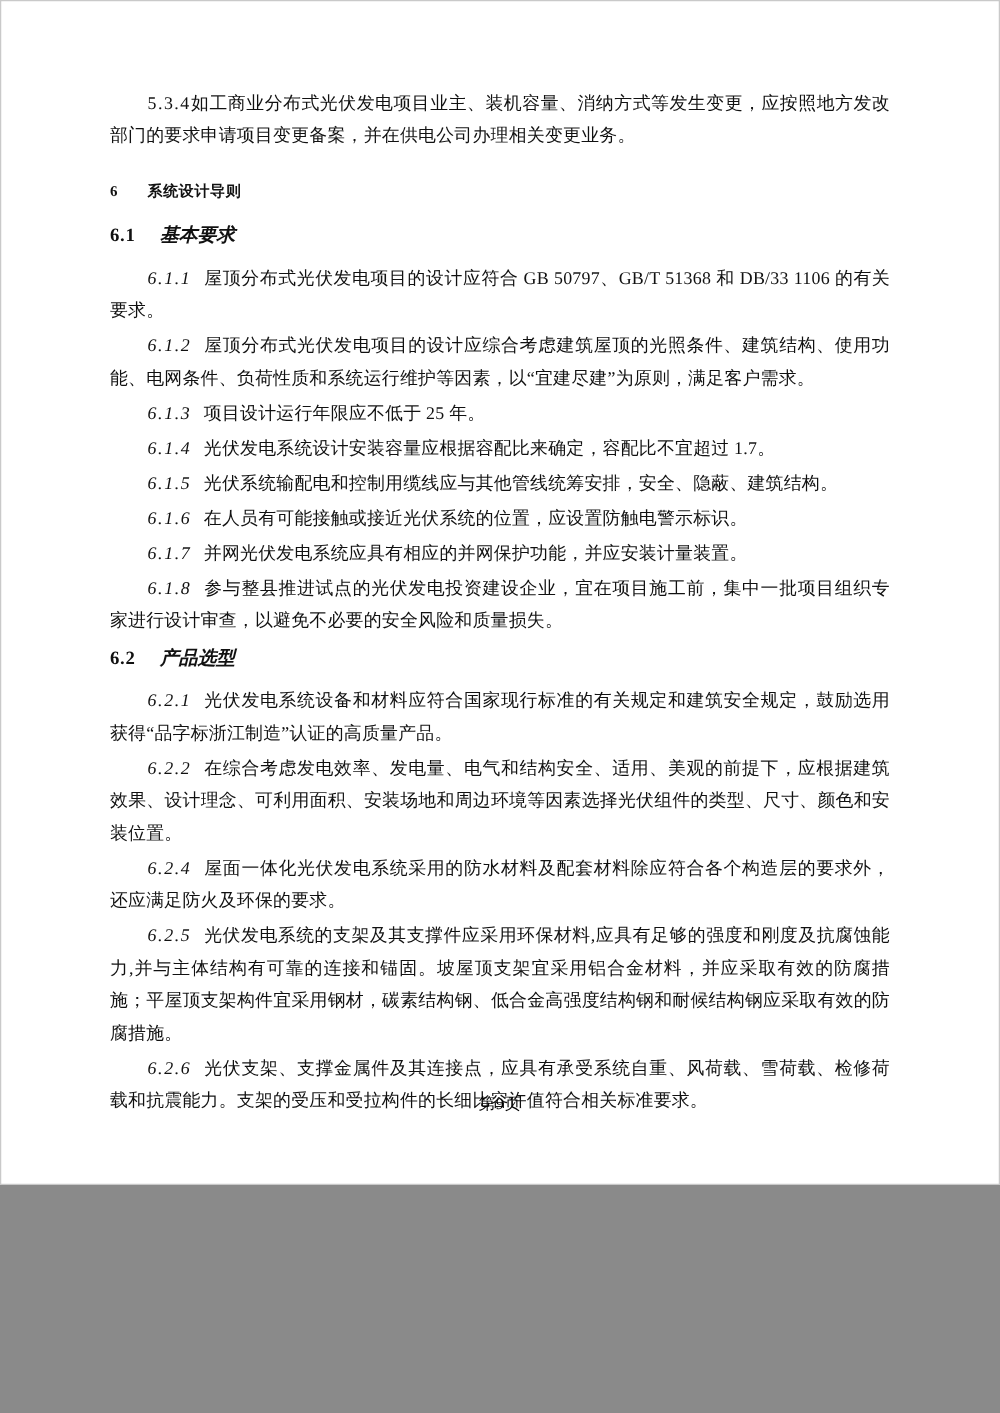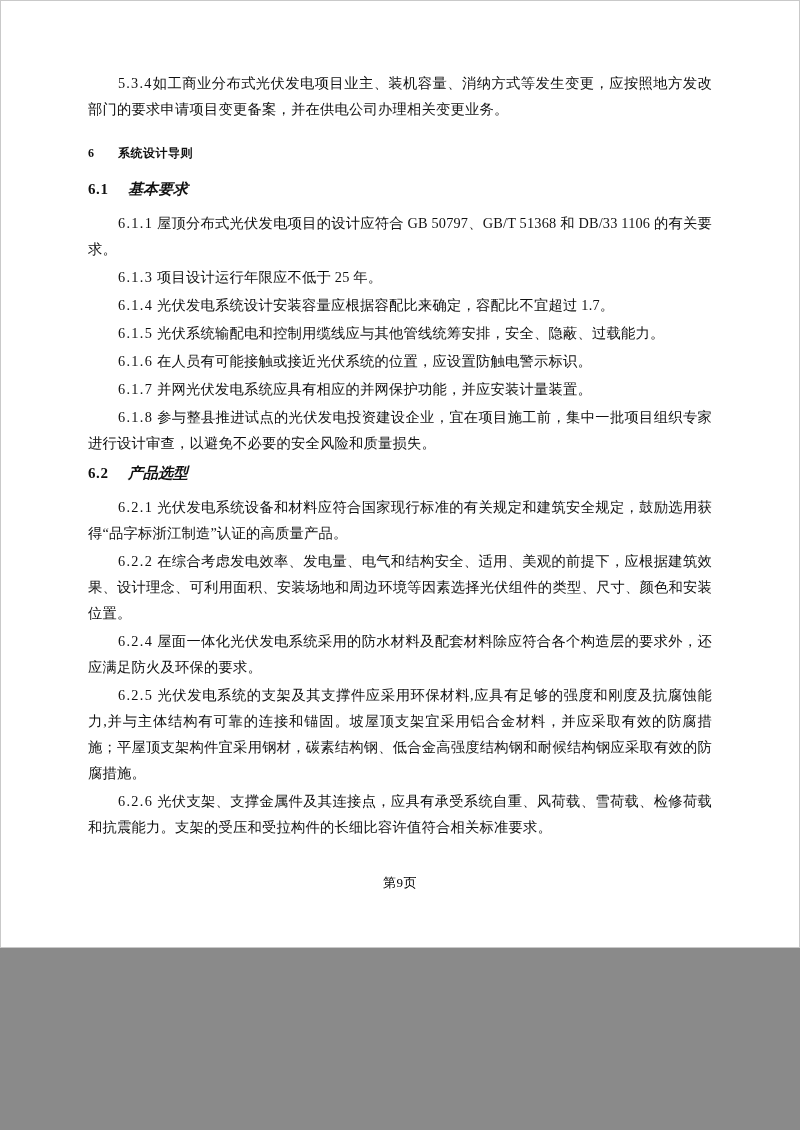--- a/index.html
+++ b/index.html
@@ -67,21 +67,22 @@
     font-style: normal;
     display: inline-block;
     min-width: 40px;
     letter-spacing: 0.6px;
   }
   .item {
     margin: 0 0 2px 0;
   }
   .item .lbl {
     letter-spacing: 1.3px;
-    margin-right: 4px;
+    margin-right: 10px;
+    font-style: italic;
   }
   .first-line-indent {
     text-indent: 30px;
   }
   .footer {
     position: absolute;
     left: 0;
     right: 0;
     bottom: 56px;
     text-align: center;
@@ -100,26 +101,27 @@
   <div class="content">
 
     <p class="body-para first-line-indent"><span class="lbl num">5.3.4</span><span>如工商业分布式光伏发电项目业主、装机容量、消纳方式等发生变更，应按照地方发改部门的要求申请项目变更备案，并在供电公司办理相关变更业务。</span></p>
 
     <h2 class="section"><span class="sec-no">6</span><span>系统设计导则</span></h2>
 
     <h3 class="subsection"><span class="sub-no">6.1</span><span>基本要求</span></h3>
 
     <p class="item first-line-indent"><span class="lbl num">6.1.1</span><span>屋顶分布式光伏发电项目的设计应符合 GB 50797、GB/T 51368 和 DB/33 1106 的有关要求。</span></p>
 
+    <p class="item first-line-indent"><span class="lbl num">6.1.2</span><span>屋顶分布式光伏发电项目的设计应综合考虑建筑屋顶的光照条件、建筑结构、使用功能、电网条件、负荷性质和系统运行维护等因素，以“宜建尽建”为原则，满足客户需求。</span></p>
 
     <p class="item first-line-indent"><span class="lbl num">6.1.3</span><span>项目设计运行年限应不低于 25 年。</span></p>
 
     <p class="item first-line-indent"><span class="lbl num">6.1.4</span><span>光伏发电系统设计安装容量应根据容配比来确定，容配比不宜超过 1.7。</span></p>
 
-    <p class="item first-line-indent"><span class="lbl num">6.1.5</span><span>光伏系统输配电和控制用缆线应与其他管线统筹安排，安全、隐蔽、过载能力。</span></p>
+    <p class="item first-line-indent"><span class="lbl num">6.1.5</span><span>光伏系统输配电和控制用缆线应与其他管线统筹安排，安全、隐蔽、建筑结构。</span></p>
 
     <p class="item first-line-indent"><span class="lbl num">6.1.6</span><span>在人员有可能接触或接近光伏系统的位置，应设置防触电警示标识。</span></p>
 
     <p class="item first-line-indent"><span class="lbl num">6.1.7</span><span>并网光伏发电系统应具有相应的并网保护功能，并应安装计量装置。</span></p>
 
     <p class="item first-line-indent"><span class="lbl num">6.1.8</span><span>参与整县推进试点的光伏发电投资建设企业，宜在项目施工前，集中一批项目组织专家进行设计审查，以避免不必要的安全风险和质量损失。</span></p>
 
     <h3 class="subsection"><span class="sub-no">6.2</span><span>产品选型</span></h3>
 
     <p class="item first-line-indent"><span class="lbl num">6.2.1</span><span>光伏发电系统设备和材料应符合国家现行标准的有关规定和建筑安全规定，鼓励选用获得“品字标浙江制造”认证的高质量产品。</span></p>

